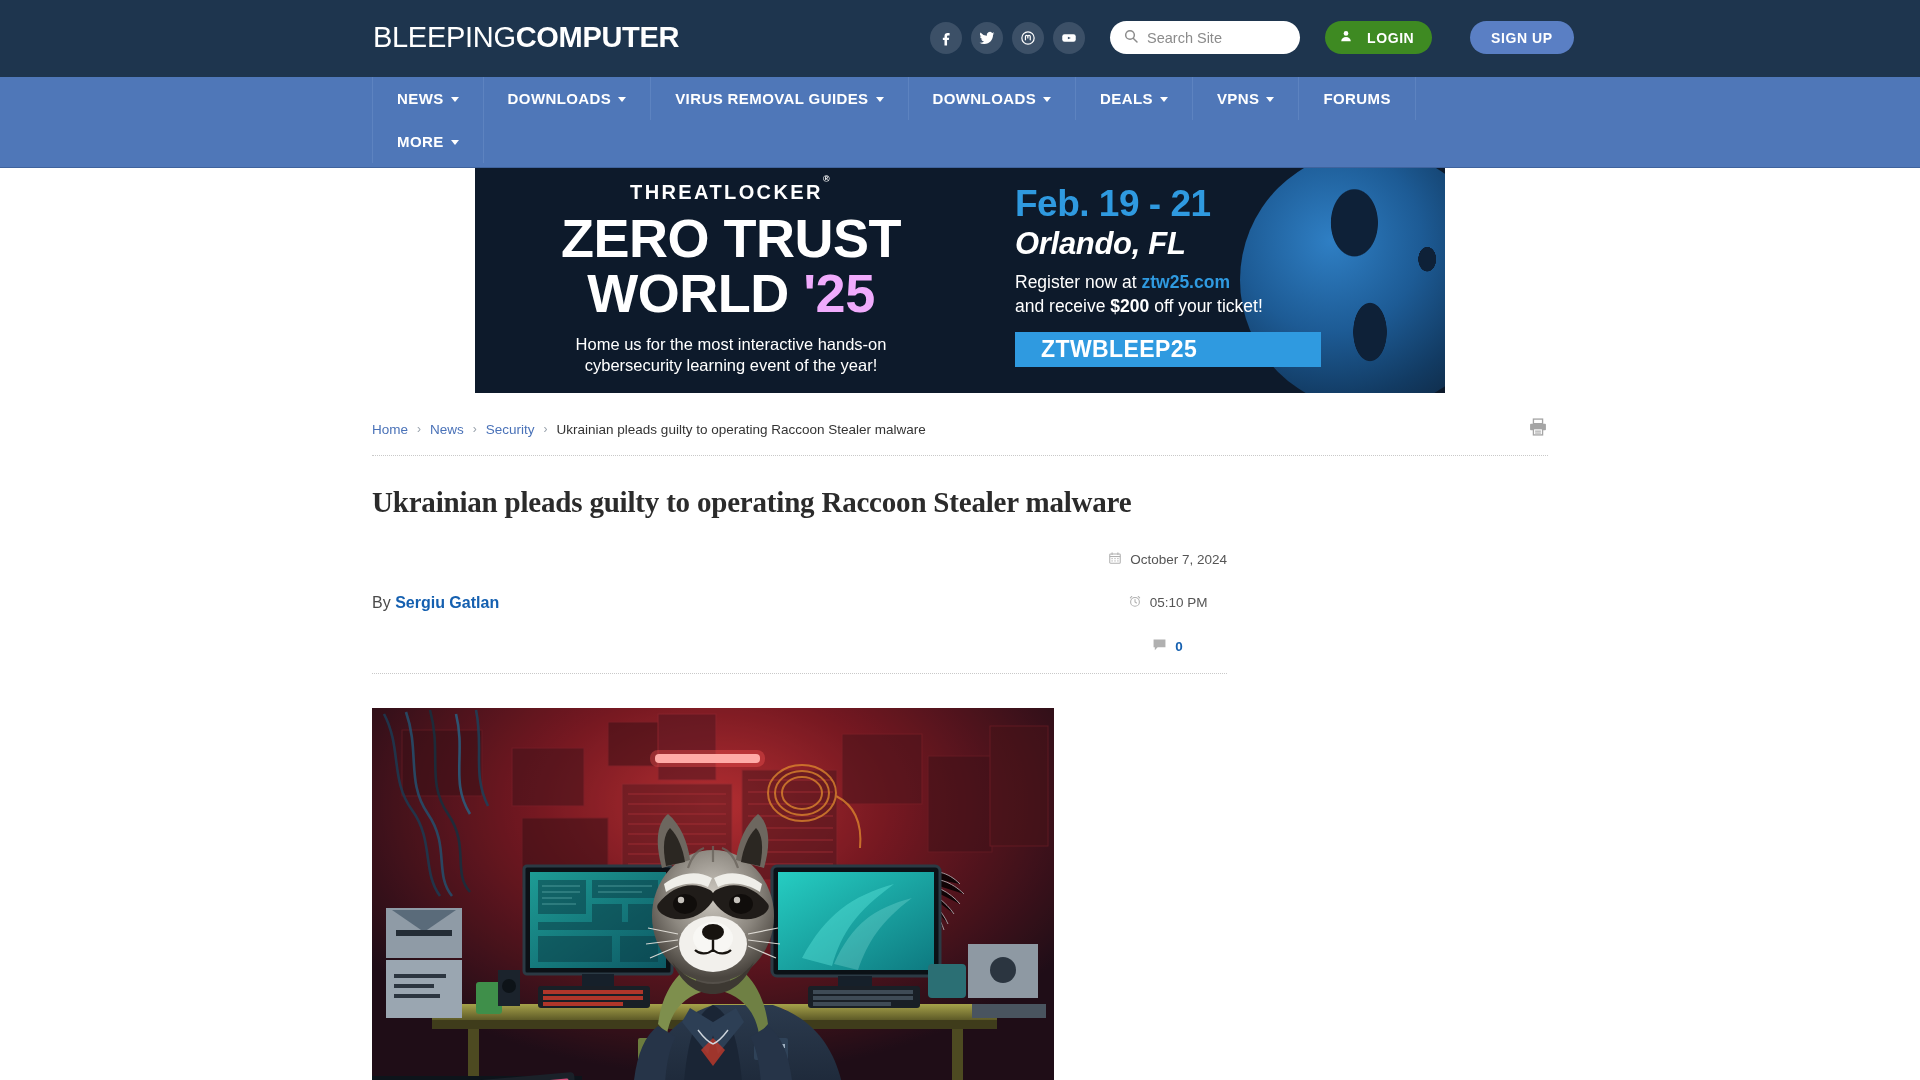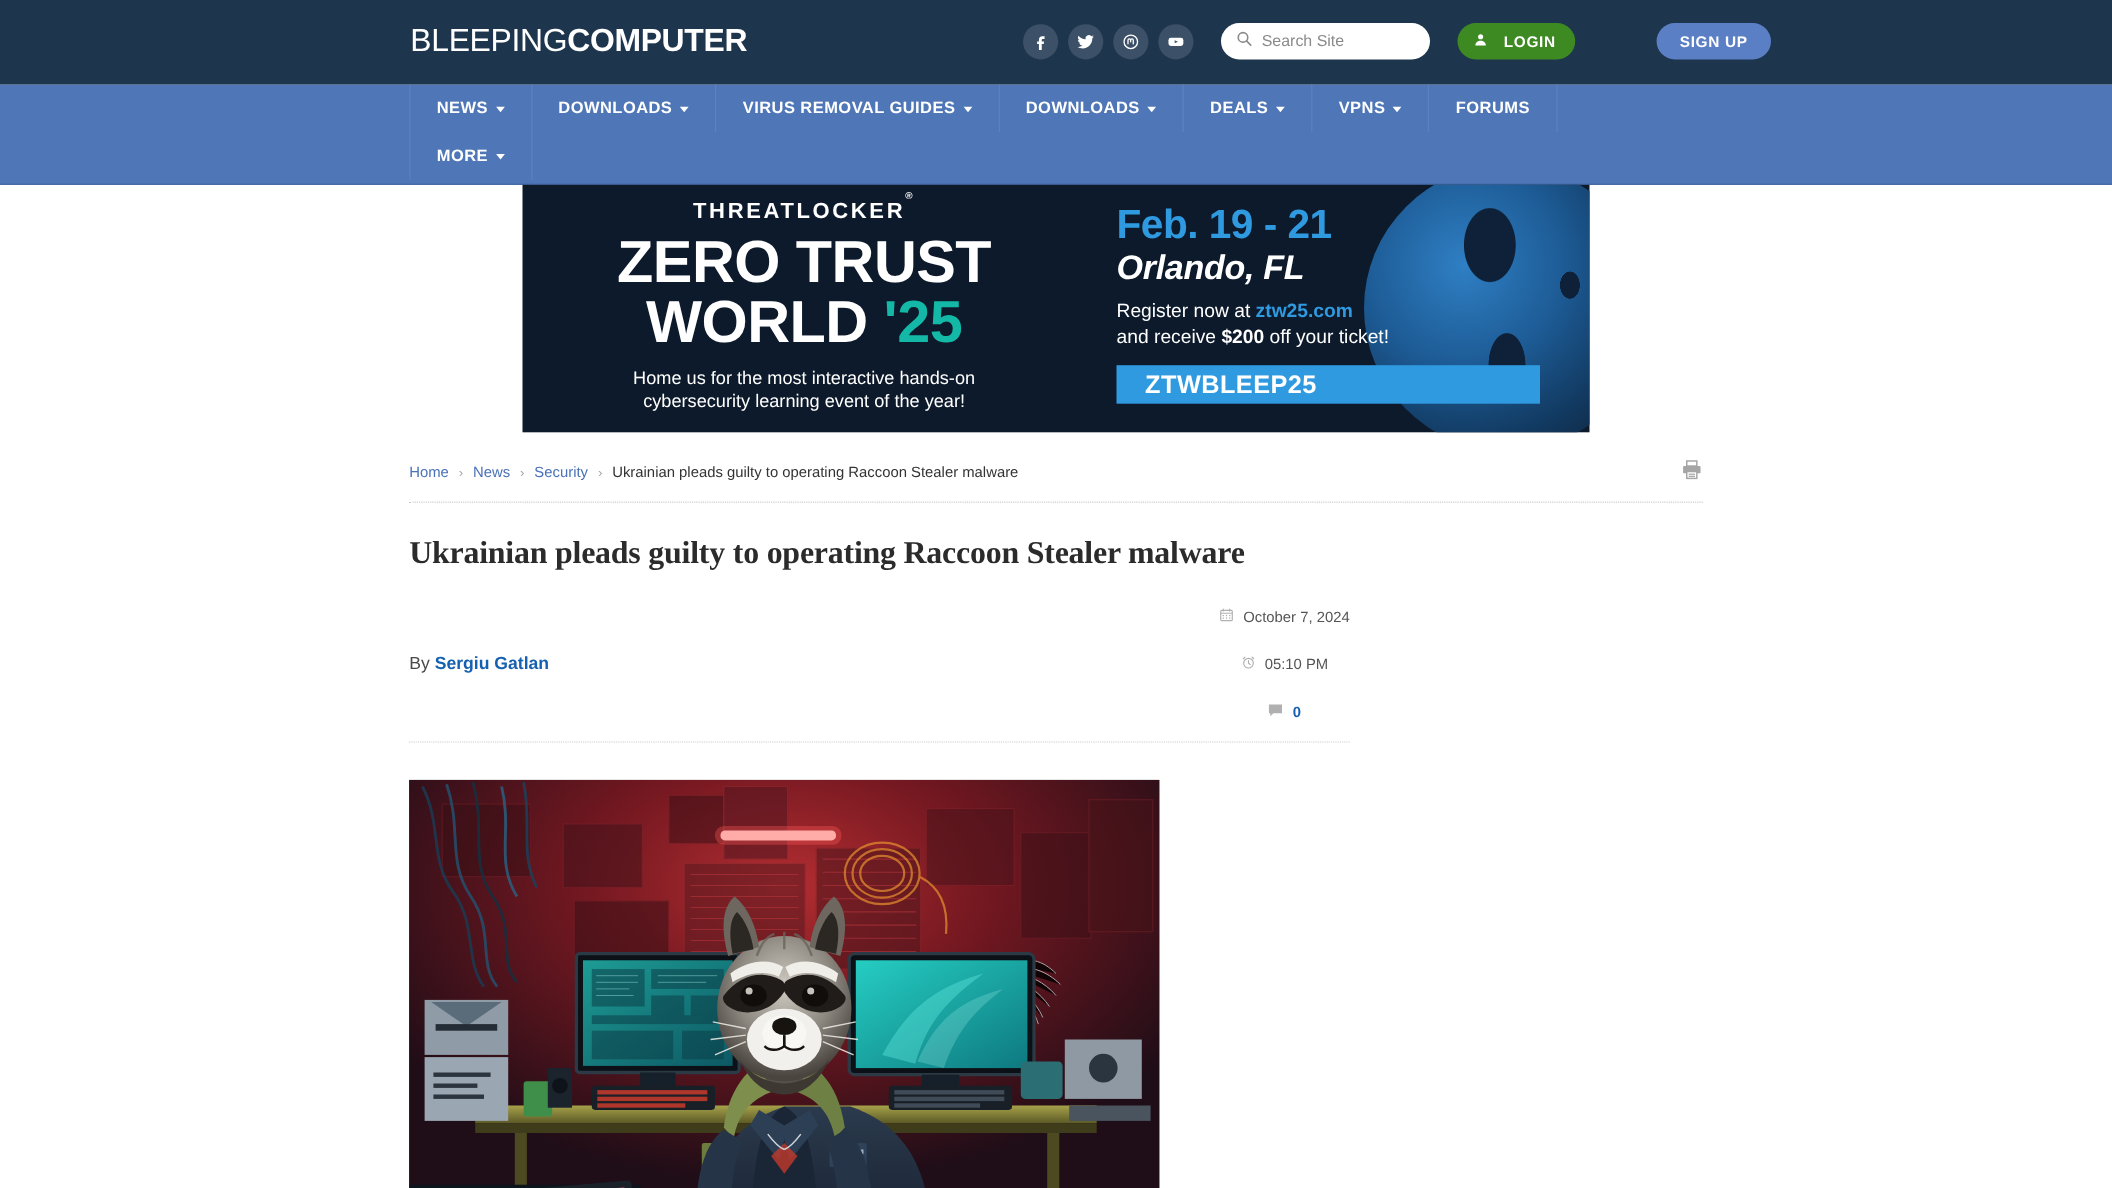--- a/index.html
+++ b/index.html
@@ -77,21 +77,21 @@
     background: #3e8a22;
     color: #fff;
     font-size: 14px;
     font-weight: 700;
     letter-spacing: 0.6px;
     display: flex; align-items: center; gap: 14px;
     cursor: pointer;
   }
   .btn-signup {
     position: absolute;
-    left: 1506px; top: 21px;
+    left: 1470px; top: 21px;
     height: 33px;
     padding: 0 21px;
     border-radius: 17px;
     background: #5a7fc4;
     color: #fff;
     font-size: 14px;
     font-weight: 700;
     letter-spacing: 0.6px;
     display: flex; align-items: center;
     cursor: pointer;
@@ -182,21 +182,21 @@
   }
   .tl-brand sup { font-size: 9px; top: -9px; position: relative; }
   .ztw1, .ztw2 {
     font-size: 54px;
     font-weight: 700;
     color: #ffffff;
     letter-spacing: -0.5px;
     line-height: 1.02;
   }
   .ztw1 { margin-top: 7px; }
-  .ztw2 .yr { color: #14b8a6; }
+  .ztw2 .yr { color: #f0abfc; }
   .tl-tag {
     margin-top: 13px;
     font-size: 16.5px;
     color: #ffffff;
     line-height: 1.28;
   }
   .ad-right {
     position: absolute;
     left: 540px; top: 16px;
     width: 420px;
@@ -208,21 +208,21 @@
   }
   .ad-city {
     font-size: 31px; font-weight: 700; color: #ffffff;
     letter-spacing: -0.3px; line-height: 1.15; margin-top: 1px; font-style: italic;
   }
   .ad-reg { font-size: 17.5px; margin-top: 10px; line-height: 1.35; }
   .ad-reg a { color: #2f9ae0; font-weight: 700; text-decoration: none; }
   .ad-reg b { font-weight: 700; }
   .ad-code {
     margin-top: 13px;
-    width: 385px; height: 35px;
+    width: 306px; height: 35px;
     background: #2f9ae0;
     display: flex; align-items: center;
     padding-left: 26px;
     font-size: 23px; font-weight: 700; color: #ffffff;
     letter-spacing: 0.4px;
   }
 
   
   .content {
     width: 1176px;

